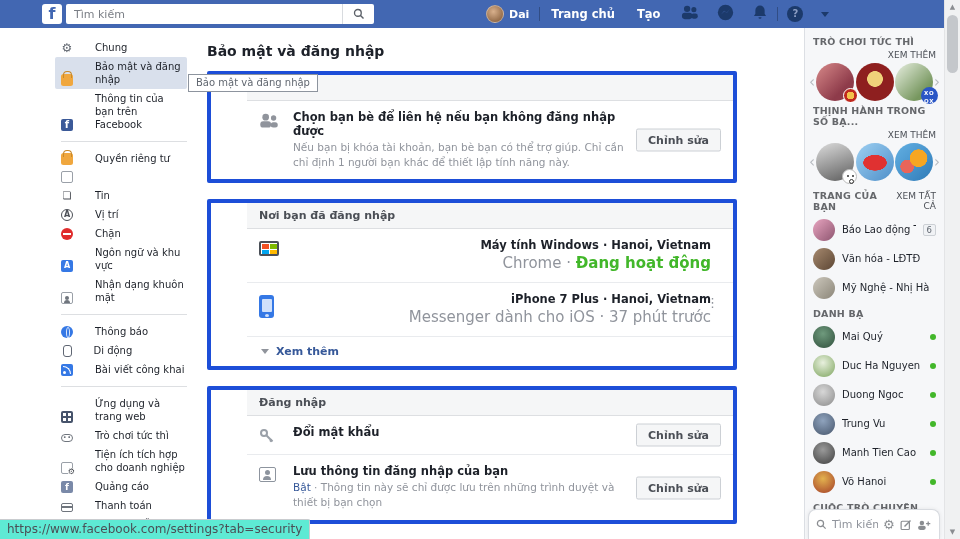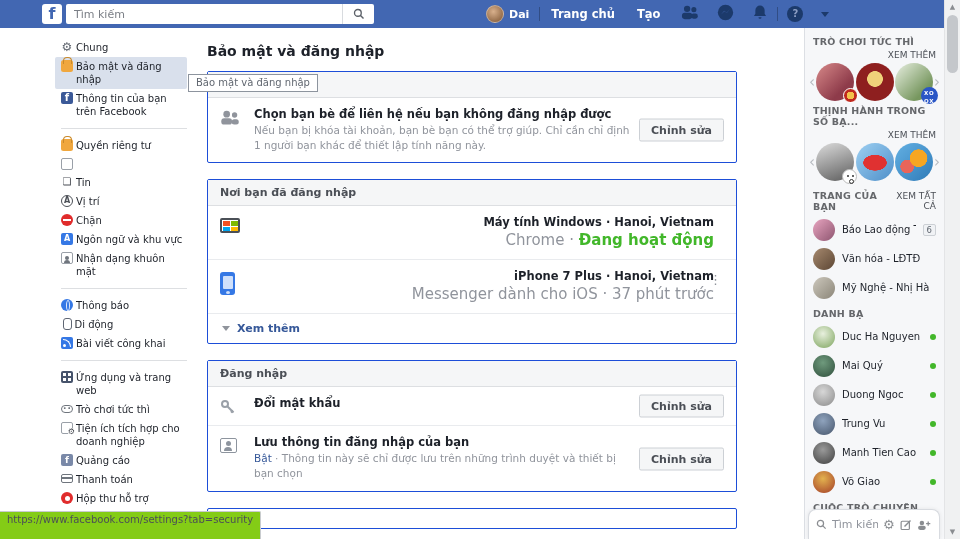--- a/index.html
+++ b/index.html
@@ -26,21 +26,21 @@
   
   .scrollbar { position:absolute; right:0; top:0; width:16px; height:539px; background:#f0f1f2; border-left:1px solid #e3e4e6; z-index:7; }
   .sb-arrow { position:absolute; left:0; width:15px; text-align:center; font-size:7px; color:#8a8d91; }
   .sb-up { top:3px; } .sb-down { bottom:3px; }
   .sb-thumb { position:absolute; top:15px; left:2px; width:11px; height:58px; background:#c4c7cb; border-radius:6px; }
 
   .content { position:absolute; top:28px; left:0; width:944px; height:511px; background:#fff; }
 
   
   .sidenav { position:absolute; left:55px; top:10px; width:132px; font-size:10px; color:#1d2129; }
-  .nav-item { display:flex; gap:3px; padding:3px 2px 3px 6px; align-items:flex-start; line-height:1.3; cursor:pointer; border-radius:2px; }
+  .nav-item { display:flex; gap:22px; padding:3px 2px 3px 6px; align-items:flex-end; line-height:1.3; cursor:pointer; border-radius:2px; }
   .nav-item.selected { background:#d9e0ec; }
   .nav-ic { flex:0 0 12px; height:12px; margin-top:0; position:relative; font-size:10px; line-height:12px; text-align:center; }
   .nav-divider { border-top:1px solid #dddfe2; margin:7px 0 7px 6px; }
 
   .ic-gear::before { content:"⚙"; color:#616770; font-size:12px; }
   .ic-lock-o { background:#f0a73e; border-radius:2.5px; }
   .ic-lock-o::before { content:""; position:absolute; top:-3px; left:2px; width:7px; height:6px; border:1.5px solid #c98a2b; border-bottom:none; border-radius:4px 4px 0 0; }
   .ic-fb { background:#3b5998; border-radius:2px; color:#fff; font-weight:bold; font-size:10px; }
   .ic-fb::before { content:"f"; }
   .ic-box { border:1.2px solid #9aa0a8; border-radius:2px; background:#fff; }
@@ -74,21 +74,21 @@
   .ic-card::before { content:""; position:absolute; left:0; top:2px; width:9.5px; height:2px; background:#6f757d; }
   .ic-buoy { background:#e02c2c; border-radius:50%; }
   .ic-buoy::before { content:""; position:absolute; left:3.5px; top:3.5px; width:5px; height:5px; background:#fff; border-radius:50%; }
   .ic-film { background:#46536b; border-radius:2px; }
   .ic-film::before { content:""; position:absolute; left:1.5px; top:1.5px; width:2px; height:2px; background:#fff; box-shadow:0 3.5px 0 #fff, 0 7px 0 #fff, 7px 0 0 #fff, 7px 3.5px 0 #fff, 7px 7px 0 #fff; }
 
   
   .main { position:absolute; left:207px; top:0; width:530px; }
   .page-title { font-size:14px; font-weight:bold; color:#1d2129; padding-top:15px; }
   .tooltip { position:absolute; left:-19px; top:46px; background:#fff; border:1px solid #8d949e; color:#616770; font-size:10px; padding:2px 7px 3px; z-index:5; white-space:nowrap; }
-  .card { border:1px solid #1d4ed8; border-radius:2px; background:#fff; margin-bottom:16px; }
+  .card { border:4px solid #1d4ed8; border-radius:2px; background:#fff; margin-bottom:16px;padding-left:36px; }
   .card.first { margin-top:12px; }
   .card-header { background:#f5f6f7; border-bottom:1px solid #dddfe2; padding:6px 12px; font-size:11px; font-weight:bold; color:#4b4f56; min-height:26px; }
   .srow { display:flex; align-items:flex-start; padding:9px 12px 10px; border-top:1px solid #e9ebee; position:relative; }
   .srow:first-of-type, .card-header + .srow { border-top:none; }
   .row-icon { width:34px; flex:0 0 34px; padding-top:3px; color:#90949c; display:flex; justify-content:flex-start; }
   .row-body { flex:1; padding-right:86px; }
   .row-body.narrow { padding-right:10px;text-align:right; }
   .row-title { font-size:11.5px; font-weight:bold; color:#1d2129; }
   .row-desc { font-size:10.5px; color:#90949c; margin-top:2px; line-height:1.4; }
   .state-on { color:#365899; }
@@ -146,21 +146,21 @@
   .gc-ava i { position:absolute; border-radius:50%; border:1px solid #f6f7f9; }
   .gc-ava i:first-child { width:16px; height:16px; left:0; top:0; background:radial-gradient(circle at 40% 35%,#e07a7a,#8e2f3f); }
   .gc-ava i:last-child { width:16px; height:16px; right:0; bottom:0; background:#23272e; }
   .gc-name { font-size:10px; color:#1d2129; white-space:nowrap; overflow:hidden; }
 
   .chat-bar { position:absolute; left:808px; bottom:0; width:132px; height:30px; background:#fff; border:1px solid #d8dbe0; border-bottom:none; border-radius:8px 8px 0 0; display:flex; align-items:center; padding:0 7px; gap:5px; z-index:8; box-shadow:0 0 4px rgba(0,0,0,.08); }
   .chat-bar input { border:none; outline:none; width:46px; font-size:11px; color:#1d2129; font-family:inherit; }
   .chat-bar input::placeholder { color:#90949c; }
   .cb-ic { color:#8a8d91; display:flex; align-items:center; cursor:pointer; }
 
-  .status-bar { position:absolute; left:0; bottom:0; background:#84cc16; border:1px solid #c9cccf; border-left:none; border-bottom:none; border-radius:0 2px 0 0; padding:2px 7px 14px; font-size:10px; color:#4b4f56; z-index:9; white-space:nowrap; }
+  .status-bar { position:absolute; left:0; bottom:0; background:#5eead4; border:1px solid #c9cccf; border-left:none; border-bottom:none; border-radius:0 2px 0 0; padding:2px 7px 3px; font-size:12px; color:#4b4f56; z-index:9; white-space:nowrap; }
 </style>
 </head>
 <body>
 
 <div class="app">
 
   <div class="navbar">
     <div class="fb-logo">f</div>
     <div class="nav-search">
       <input type="text" placeholder="Tìm kiếm" style="">
@@ -435,47 +435,47 @@
       </div>
       <div class="p-row">
         <div class="p-ava pa3"></div>
         <span class="p-name">Mỹ Nghệ - Nhị Hà</span>
       </div>
 
       <div class="rail-sec">
         <span class="rail-h">DANH BẠ</span>
       </div>
       <div class="p-row">
+        <div class="c-ava ca2"></div>
+        <span class="p-name">Mai Quý</span>
+        <span class="gdot"></span>
+      </div>
+      <div class="p-row">
         <div class="c-ava ca1"></div>
         <span class="p-name">Duc Ha Nguyen</span>
         <span class="gdot"></span>
       </div>
       <div class="p-row">
-        <div class="c-ava ca2"></div>
-        <span class="p-name">Mai Quý</span>
-        <span class="gdot"></span>
-      </div>
-      <div class="p-row">
         <div class="c-ava ca3"></div>
         <span class="p-name">Duong Ngoc</span>
         <span class="gdot"></span>
       </div>
       <div class="p-row">
         <div class="c-ava ca4"></div>
         <span class="p-name">Trung Vu</span>
         <span class="gdot"></span>
       </div>
       <div class="p-row">
         <div class="c-ava ca5"></div>
         <span class="p-name">Manh Tien Cao</span>
         <span class="gdot"></span>
       </div>
       <div class="p-row">
         <div class="c-ava ca6"></div>
-        <span class="p-name">Võ Giao</span>
+        <span class="p-name">Võ Hanoi</span>
         <span class="gdot"></span>
       </div>
 
       <div class="rail-sec">
         <span class="rail-h">CUỘC TRÒ CHUYỆN NHÓM</span>
       </div>
       <div class="p-row">
         <div class="gc-ava">
             <i></i>
           </div>

